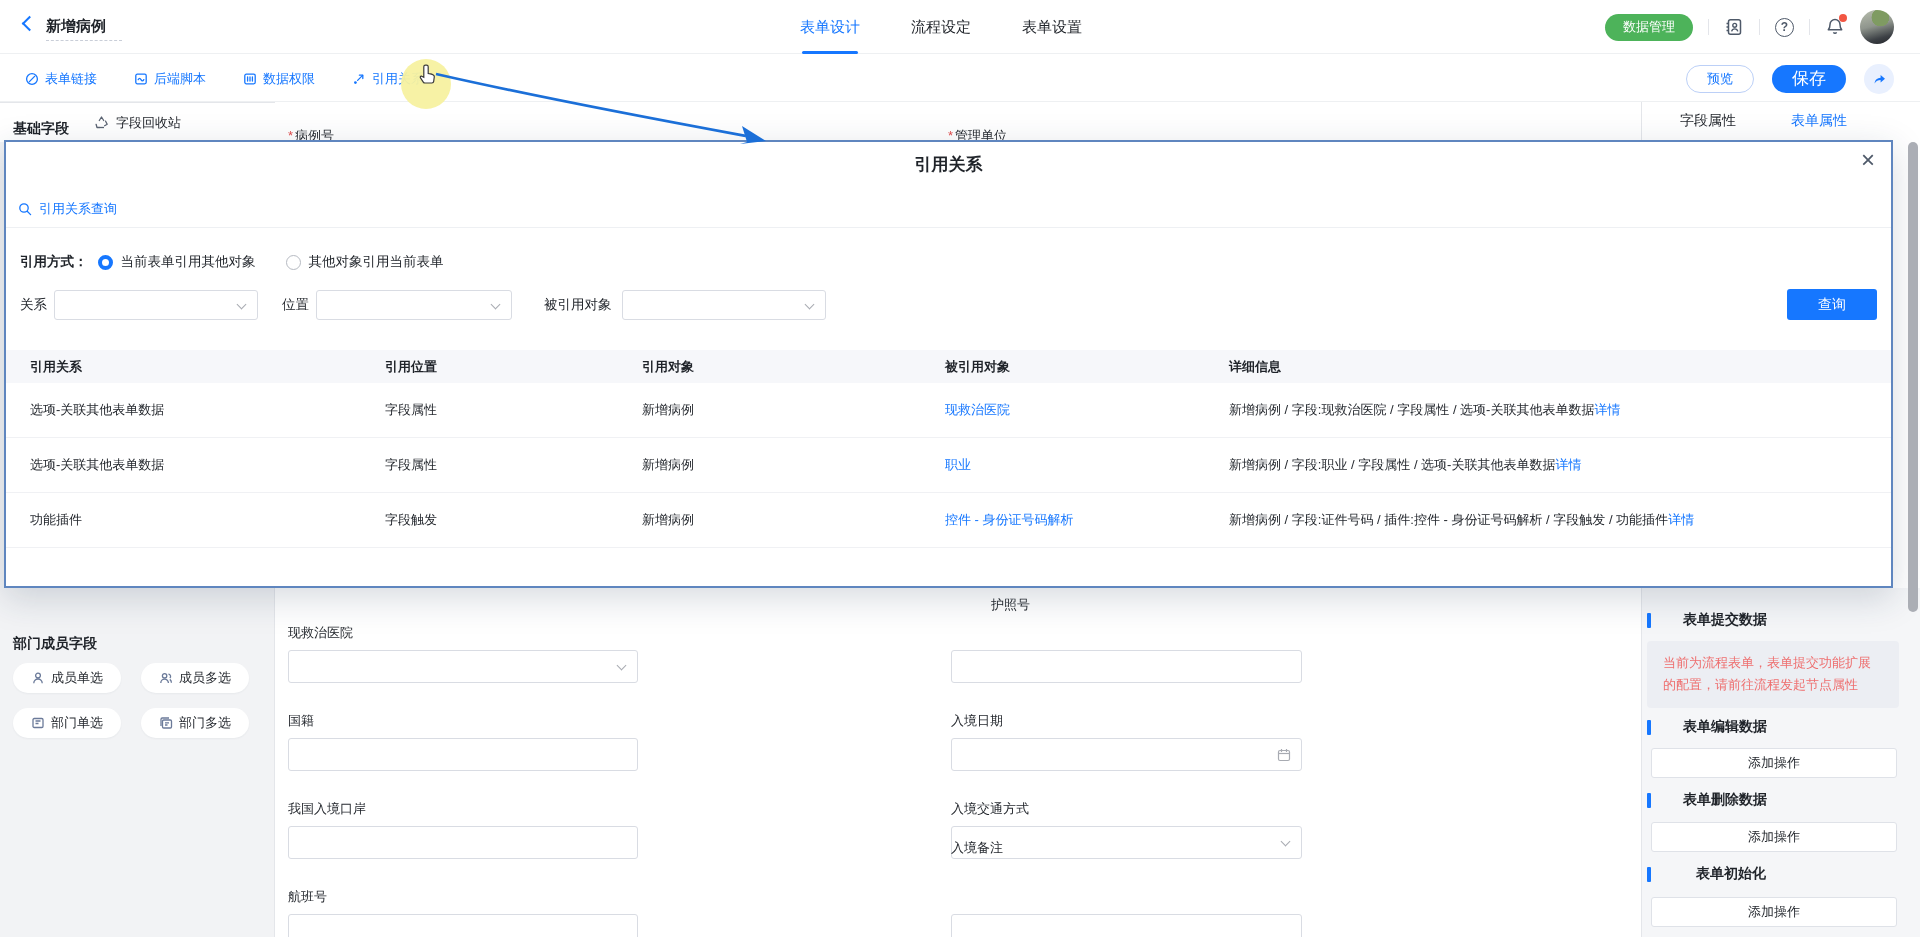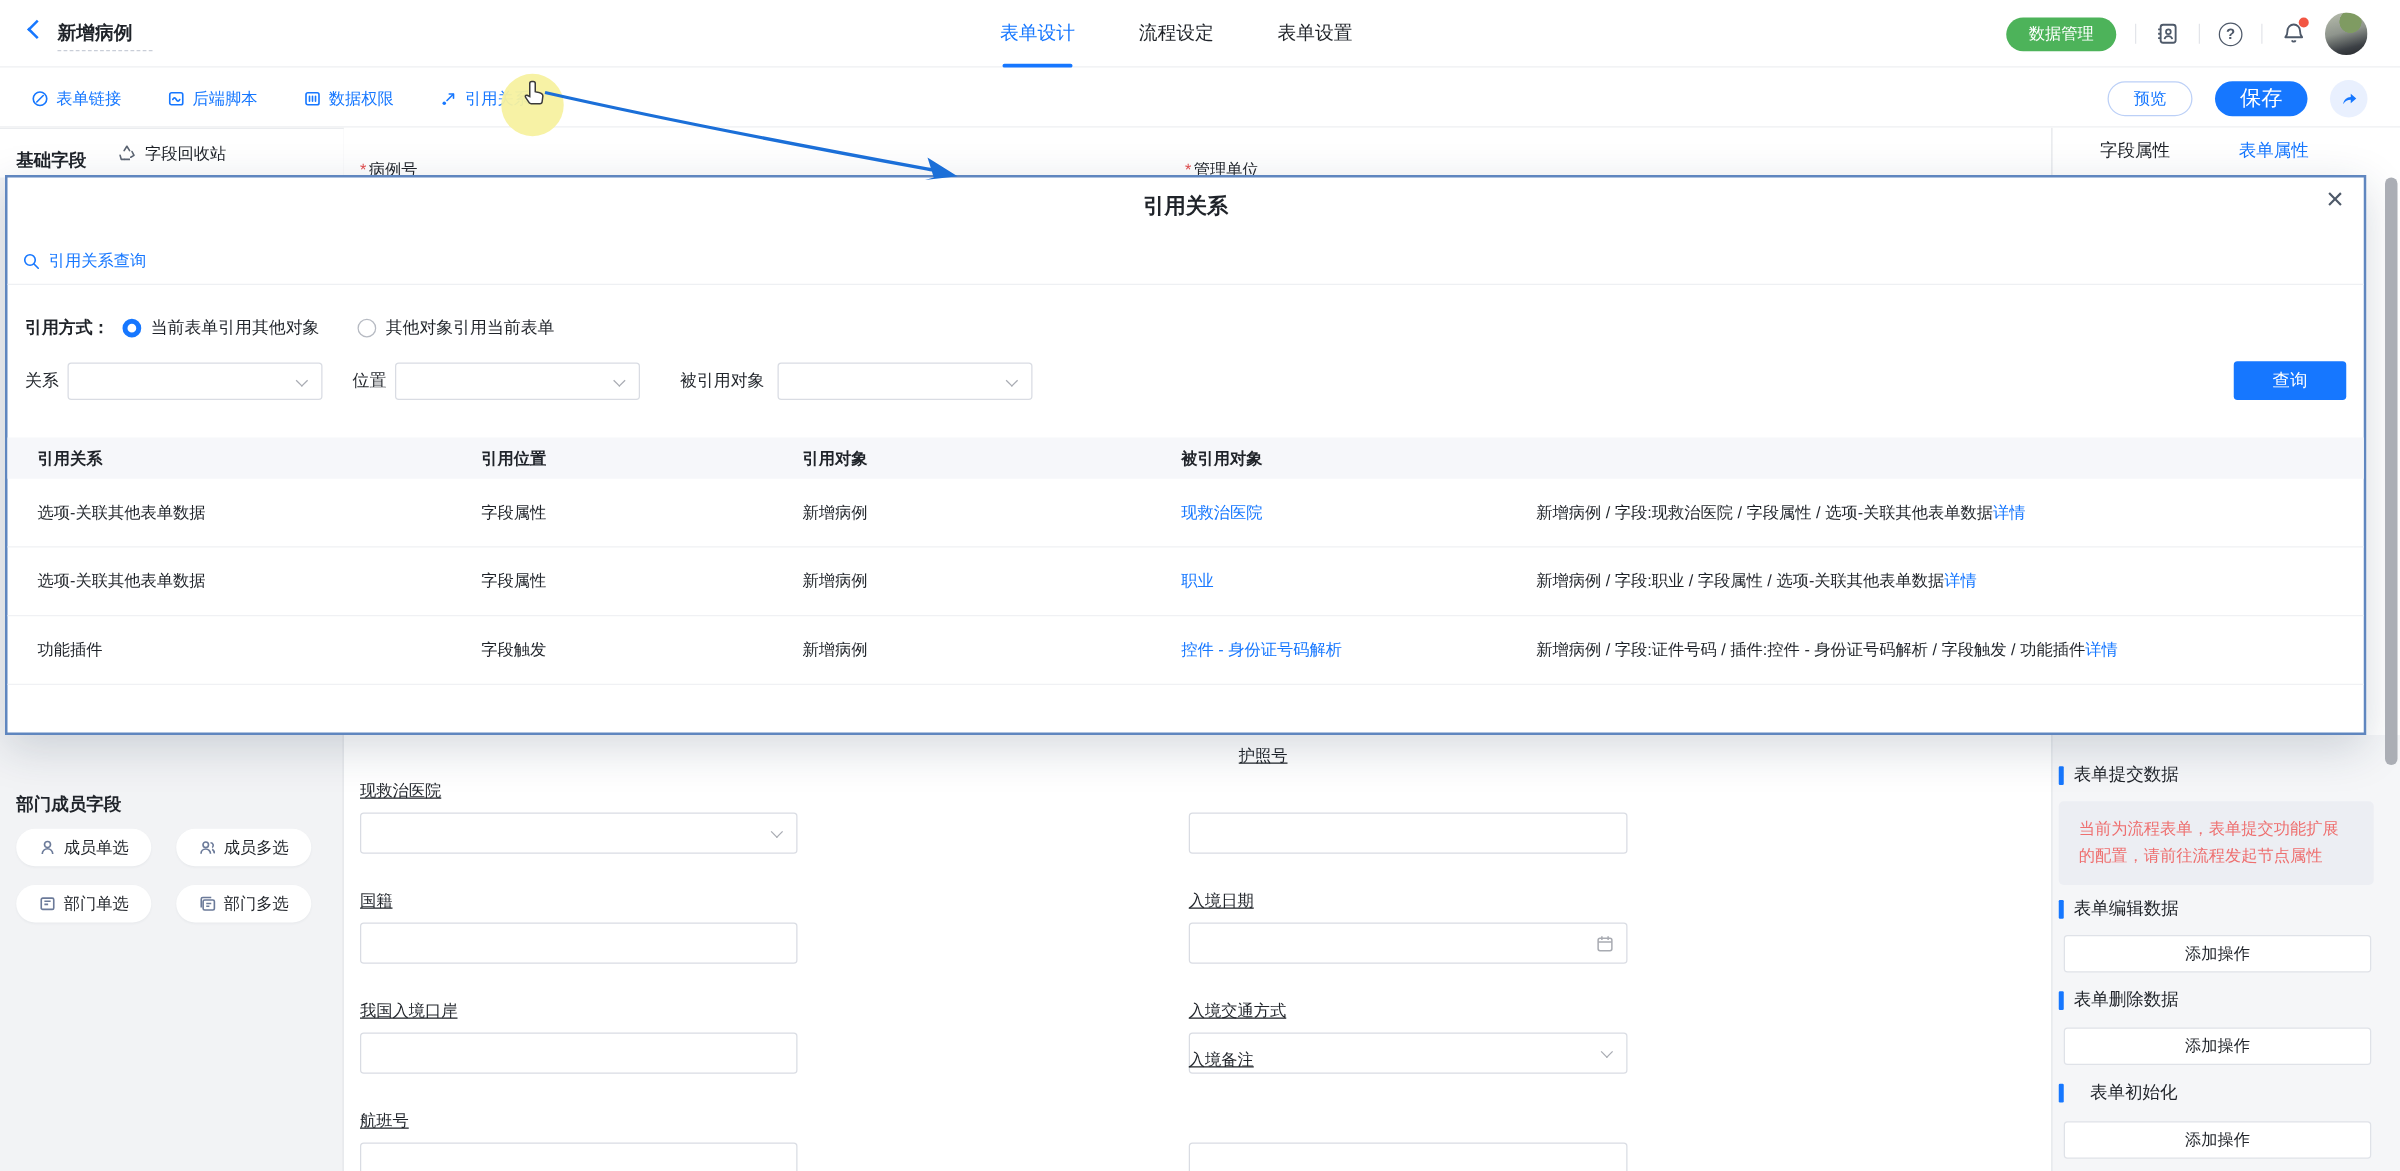--- a/index.html
+++ b/index.html
@@ -47,27 +47,27 @@
   .panel-head{font-size:14px;font-weight:700;color:var(--ink);}
   .field-btn{position:absolute;width:108px;height:30px;background:#fff;border-radius:15px;display:flex;align-items:center;justify-content:center;gap:6px;font-size:13px;color:var(--ink);box-shadow:0 1px 2px rgba(40,50,70,.05);cursor:pointer;}
   .recycle-bar{left:0;top:795px;width:275px;height:40px;background:#fff;border-top:1px solid #e4e6ea;display:flex;align-items:center;justify-content:center;gap:7px;font-size:13px;color:var(--ink);cursor:pointer;}
   .right-panel-top{left:1641px;top:102px;width:279px;height:486px;background:#fff;border-left:1px solid #e4e6ea;z-index:1;}
   .rtabs{left:38px;top:10px;display:flex;gap:55px;font-size:14px;}
   .rtab{cursor:pointer;color:var(--ink);}
   .rtab.active{color:var(--accent);}
   .right-lower{left:1641px;top:588px;width:279px;height:349px;background:var(--lowerbg);border-left:1px solid #e4e6ea;z-index:1;}
   .sec-head{position:absolute;display:flex;align-items:center;gap:8px;}
   .sec-bar{width:4px;height:15px;background:var(--accent);border-radius:1px;}
-  .sec-title{font-size:14px;font-weight:400;color:var(--ink);}
+  .sec-title{font-size:14px;font-weight:700;color:var(--ink);margin-left:24px;}
   .notice{position:absolute;left:5px;top:53px;width:252px;height:67px;background:var(--noticebg);border-radius:4px;padding:11px 16px;font-size:13px;line-height:22px;color:var(--danger);}
   .add-btn{position:absolute;left:9px;width:246px;height:30px;background:#fff;border:1px solid #dfe2e8;border-radius:3px;font-size:13px;color:var(--ink);text-align:center;line-height:28px;cursor:pointer;}
 
   
   .canvas{left:275px;top:102px;width:1366px;height:835px;background:#fff;z-index:0;}
-  .f-label{position:absolute;font-size:13px;font-weight:500;color:var(--ink);text-decoration:underline;}
+  .f-label{position:absolute;font-size:13px;font-weight:500;color:var(--ink);}
   .req{color:#e34d4d;margin-right:2px;}
   .f-box{position:absolute;height:33px;background:#fff;border:1px solid var(--inputborder);border-radius:3px;}
   .chev{position:absolute;right:12px;top:11px;width:7px;height:7px;border-right:1.5px solid #a8abb2;border-bottom:1.5px solid #a8abb2;transform:rotate(45deg);}
 
   
   .modal{left:4px;top:140px;width:1889px;height:448px;background:#fff;border:2px solid var(--steel);box-shadow:0 10px 34px rgba(30,50,80,.18);z-index:10;}
   .modal-title{position:absolute;left:0;right:0;top:11px;text-align:center;font-size:17px;font-weight:600;color:var(--ink);}
   .modal-close{position:absolute;right:16px;top:4px;font-size:24px;color:var(--sub);cursor:pointer;line-height:1.2;}
   .query-row{position:absolute;left:0;top:48px;width:100%;height:38px;border-bottom:1px solid #eef0f3;display:flex;align-items:center;gap:7px;padding-left:12px;color:var(--accent);font-size:13px;cursor:pointer;}
   .mode-row{position:absolute;left:14px;top:110px;height:20px;display:flex;align-items:center;font-size:13.5px;color:var(--ink);}
@@ -322,20 +322,21 @@
     <div class="flt-select" style="left:616px;width:204px;">
         <span class="chev"></span>
       </div>
     <button class="query-btn">查询</button>
 
     <div class="thead grid-row">
       <span>引用关系</span>
       <span>引用位置</span>
       <span>引用对象</span>
       <span>被引用对象</span>
+      <span>详细信息</span>
     </div>
     <div class="tbody">
       <div class="trow grid-row">
         <span>选项-关联其他表单数据</span>
         <span>字段属性</span>
         <span>新增病例</span>
         <span class="tlink">现救治医院</span>
         <span><span>新增病例 / 字段:现救治医院 / 字段属性 / 选项-关联其他表单数据</span><a class="tlink">详情</a></span>
       </div>
       <div class="trow grid-row">

